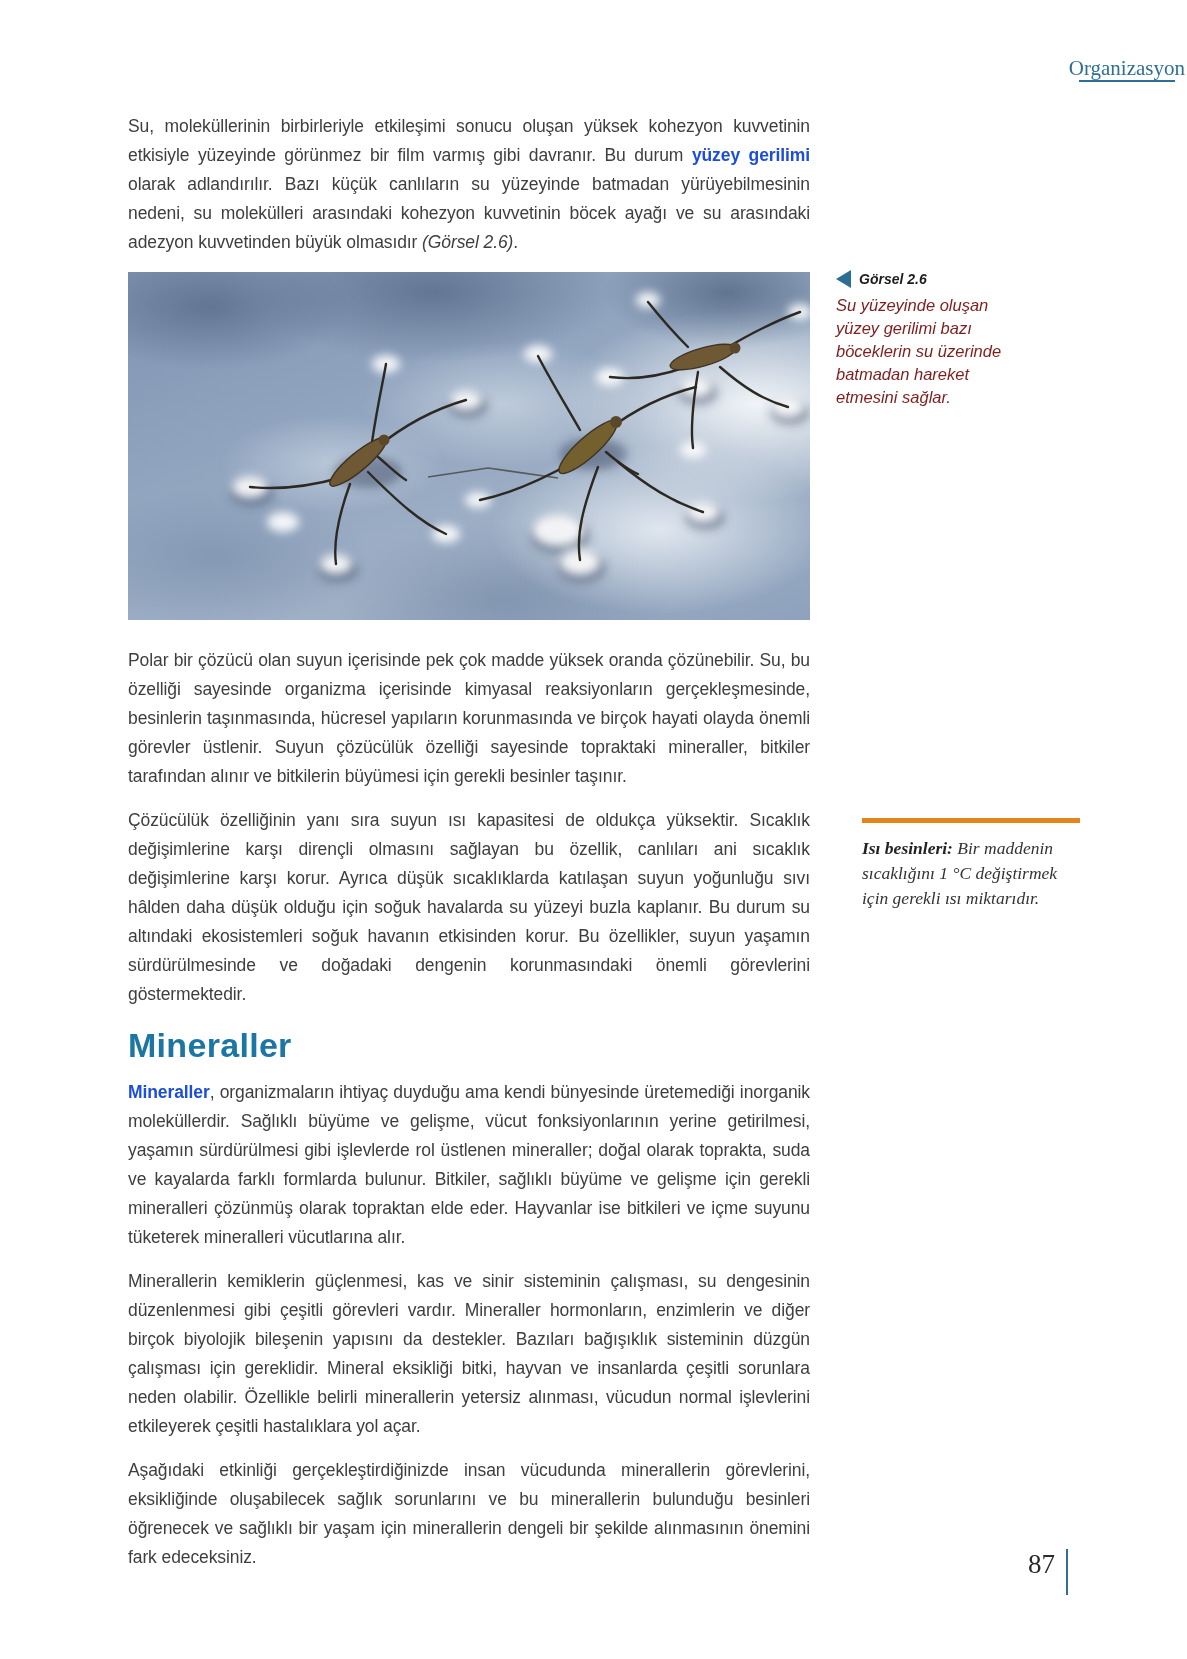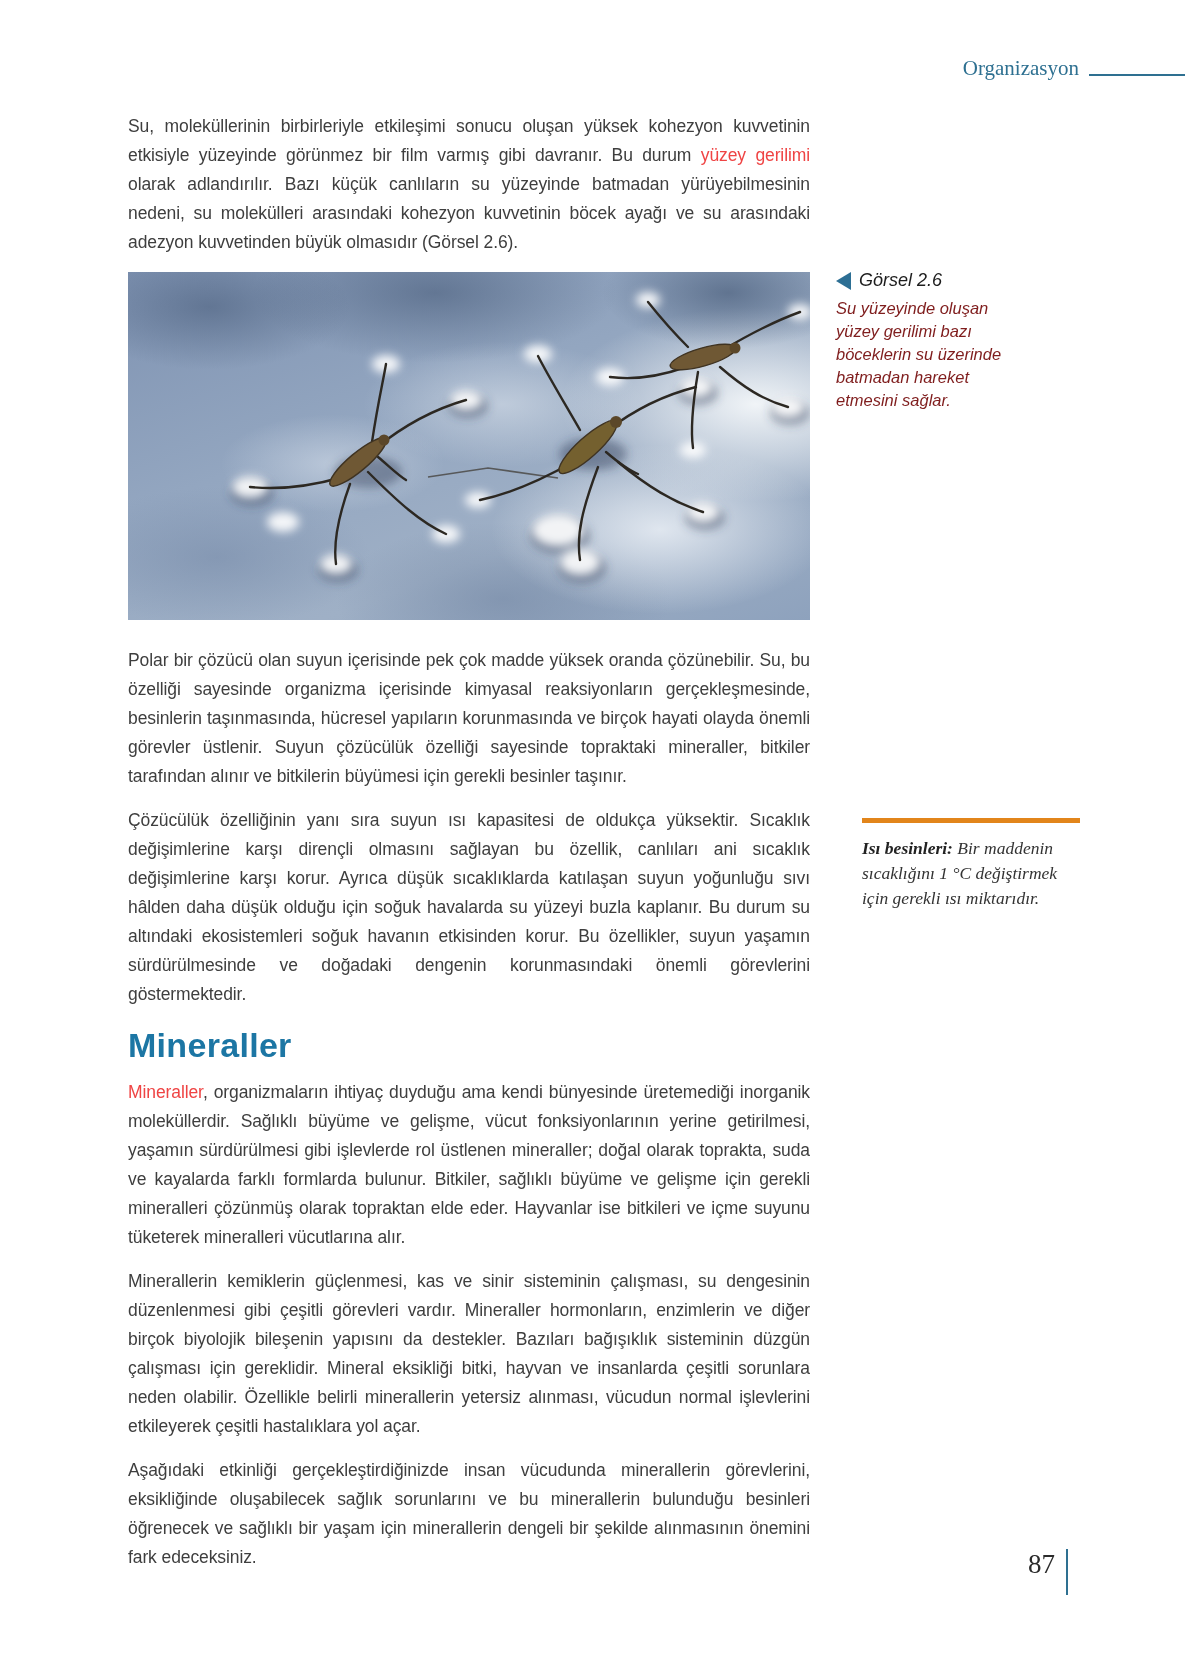--- a/index.html
+++ b/index.html
@@ -7,42 +7,42 @@
     position:relative;
     width:1187px;height:1659px;
     background:#ffffff;
     font-family:"Liberation Sans",sans-serif;
     overflow:hidden;
   }
 
   
   .header{
     position:absolute;top:56px;right:2px;
-    display:flex;align-items:flex-end;
+    display:flex;align-items:flex-start;flex-direction:column;
   }
   .header-title{
     font-family:"Liberation Serif",serif;
     font-size:21px;color:#2e7091;line-height:24px;
   }
   .header-rule{
     width:96px;height:2px;background:#2e7091;
     margin-left:10px;margin-bottom:4px;
   }
 
   
   .column{
     position:absolute;left:128px;top:112px;width:682px;
   }
   .para{
     font-size:17.5px;line-height:29px;color:#3e3e3e;
     text-align:justify;margin:0 0 15px 0;
     letter-spacing:-0.1px;
   }
-  .b{font-weight:normal;color:#ef4444;}
-  .i{}
+  .b{font-weight:bold;color:#1d4ed8;}
+  .i{font-style:italic;}
 
   .section-heading{
     font-size:34px;line-height:42px;font-weight:bold;
     color:#1c76a4;margin:8px 0 12px 0;letter-spacing:0.3px;
   }
 
   
   .photo{
     position:relative;width:682px;height:348px;
     margin:8px 0 26px 0;
@@ -64,21 +64,21 @@
   
   .fig-caption{position:absolute;left:836px;top:270px;width:198px;}
   .fig-title-row{display:flex;align-items:center;}
   .fig-marker{
     width:0;height:0;margin-right:8px;
     border-top:9px solid transparent;
     border-bottom:9px solid transparent;
     border-right:15px solid #2d6f94;
   }
   .fig-title{
-    font-weight:normal;font-style:italic;font-size:18px;color:#1d1d1d;
+    font-weight:bold;font-style:italic;font-size:14px;color:#1d1d1d;
   }
   .fig-text{
     font-style:italic;font-size:16.5px;line-height:23px;
     color:#7f1d1d;margin-top:6px;
   }
 
   
   .sidebox{position:absolute;left:862px;top:818px;width:222px;}
   .sidebox-rule{height:5px;width:218px;background:#e2851b;margin-bottom:13px;}
   .sidebox-text{

